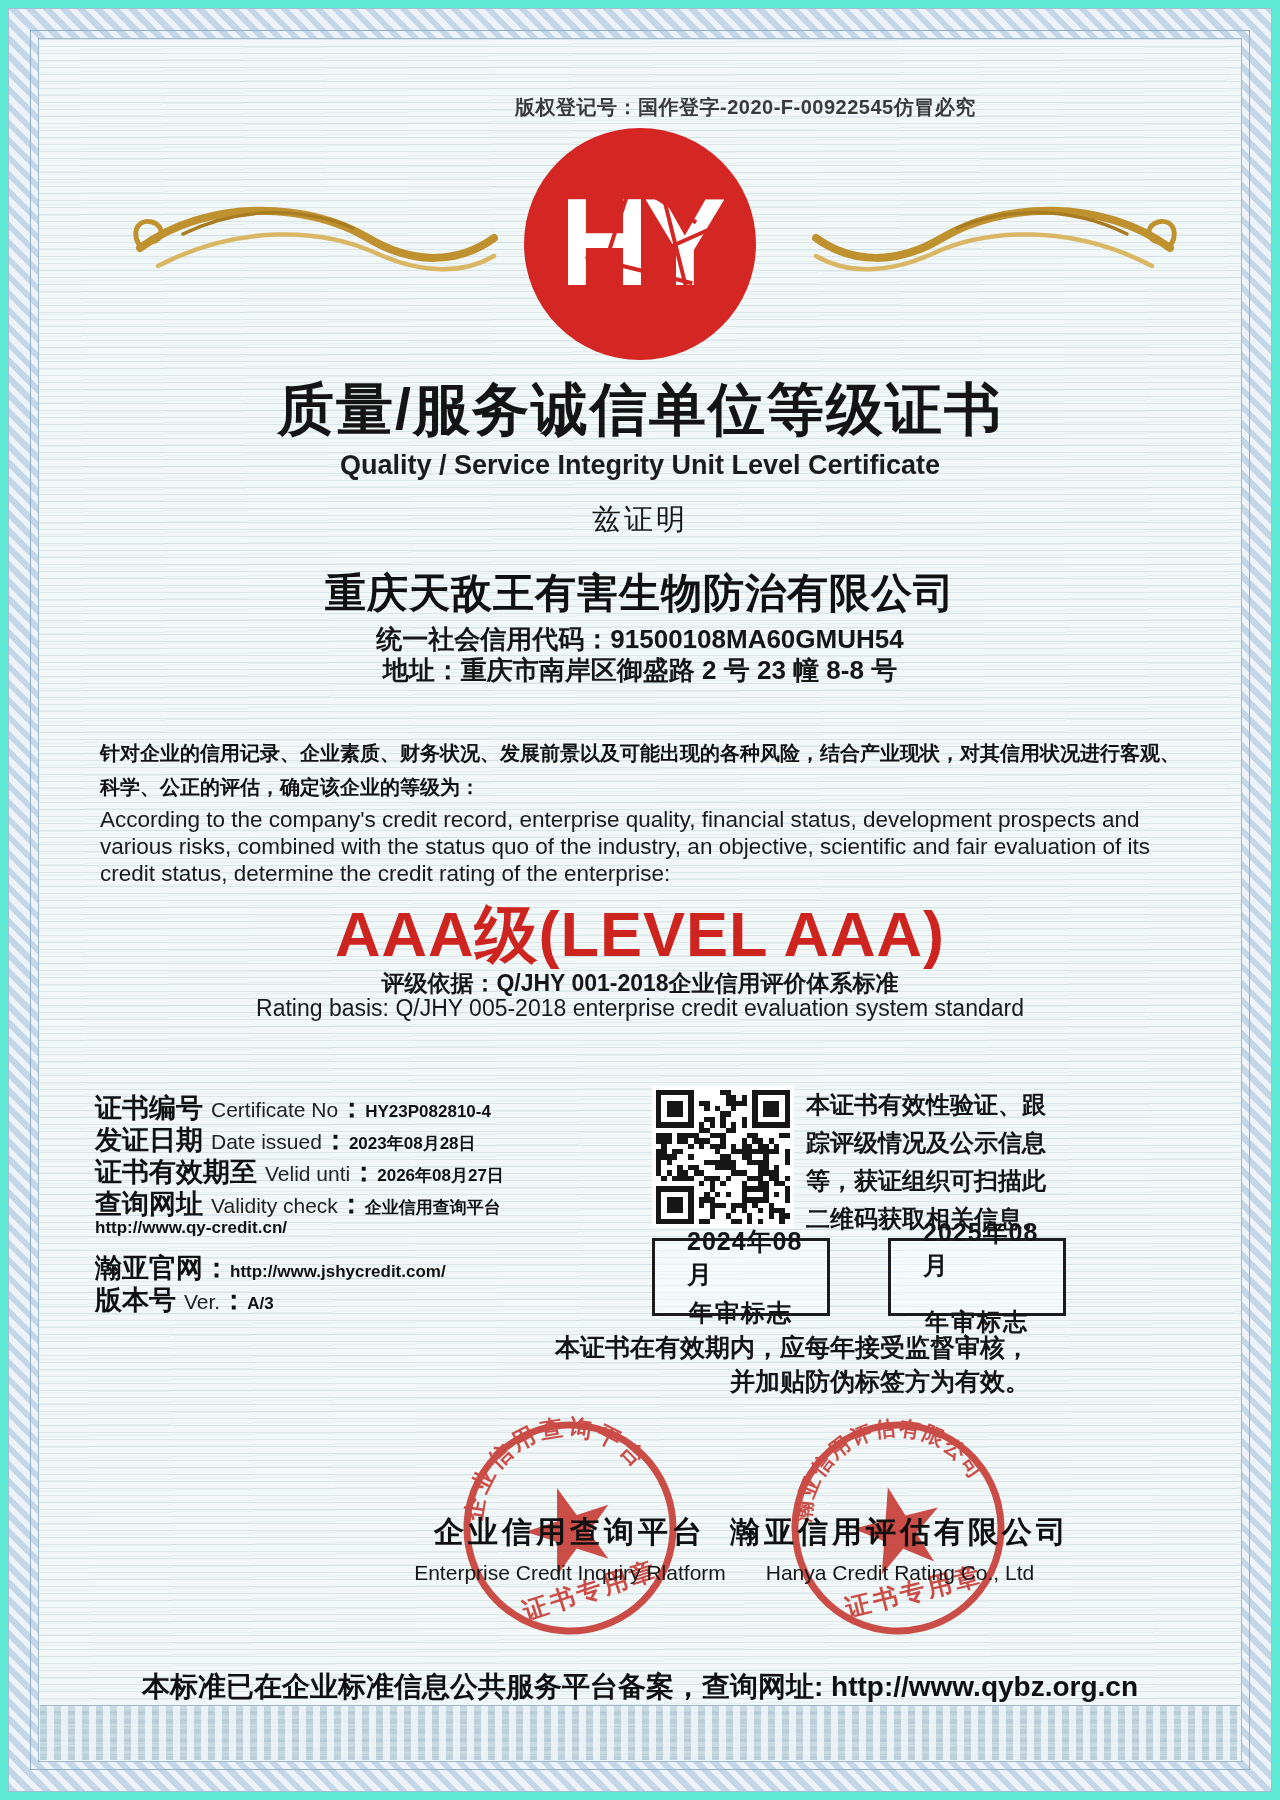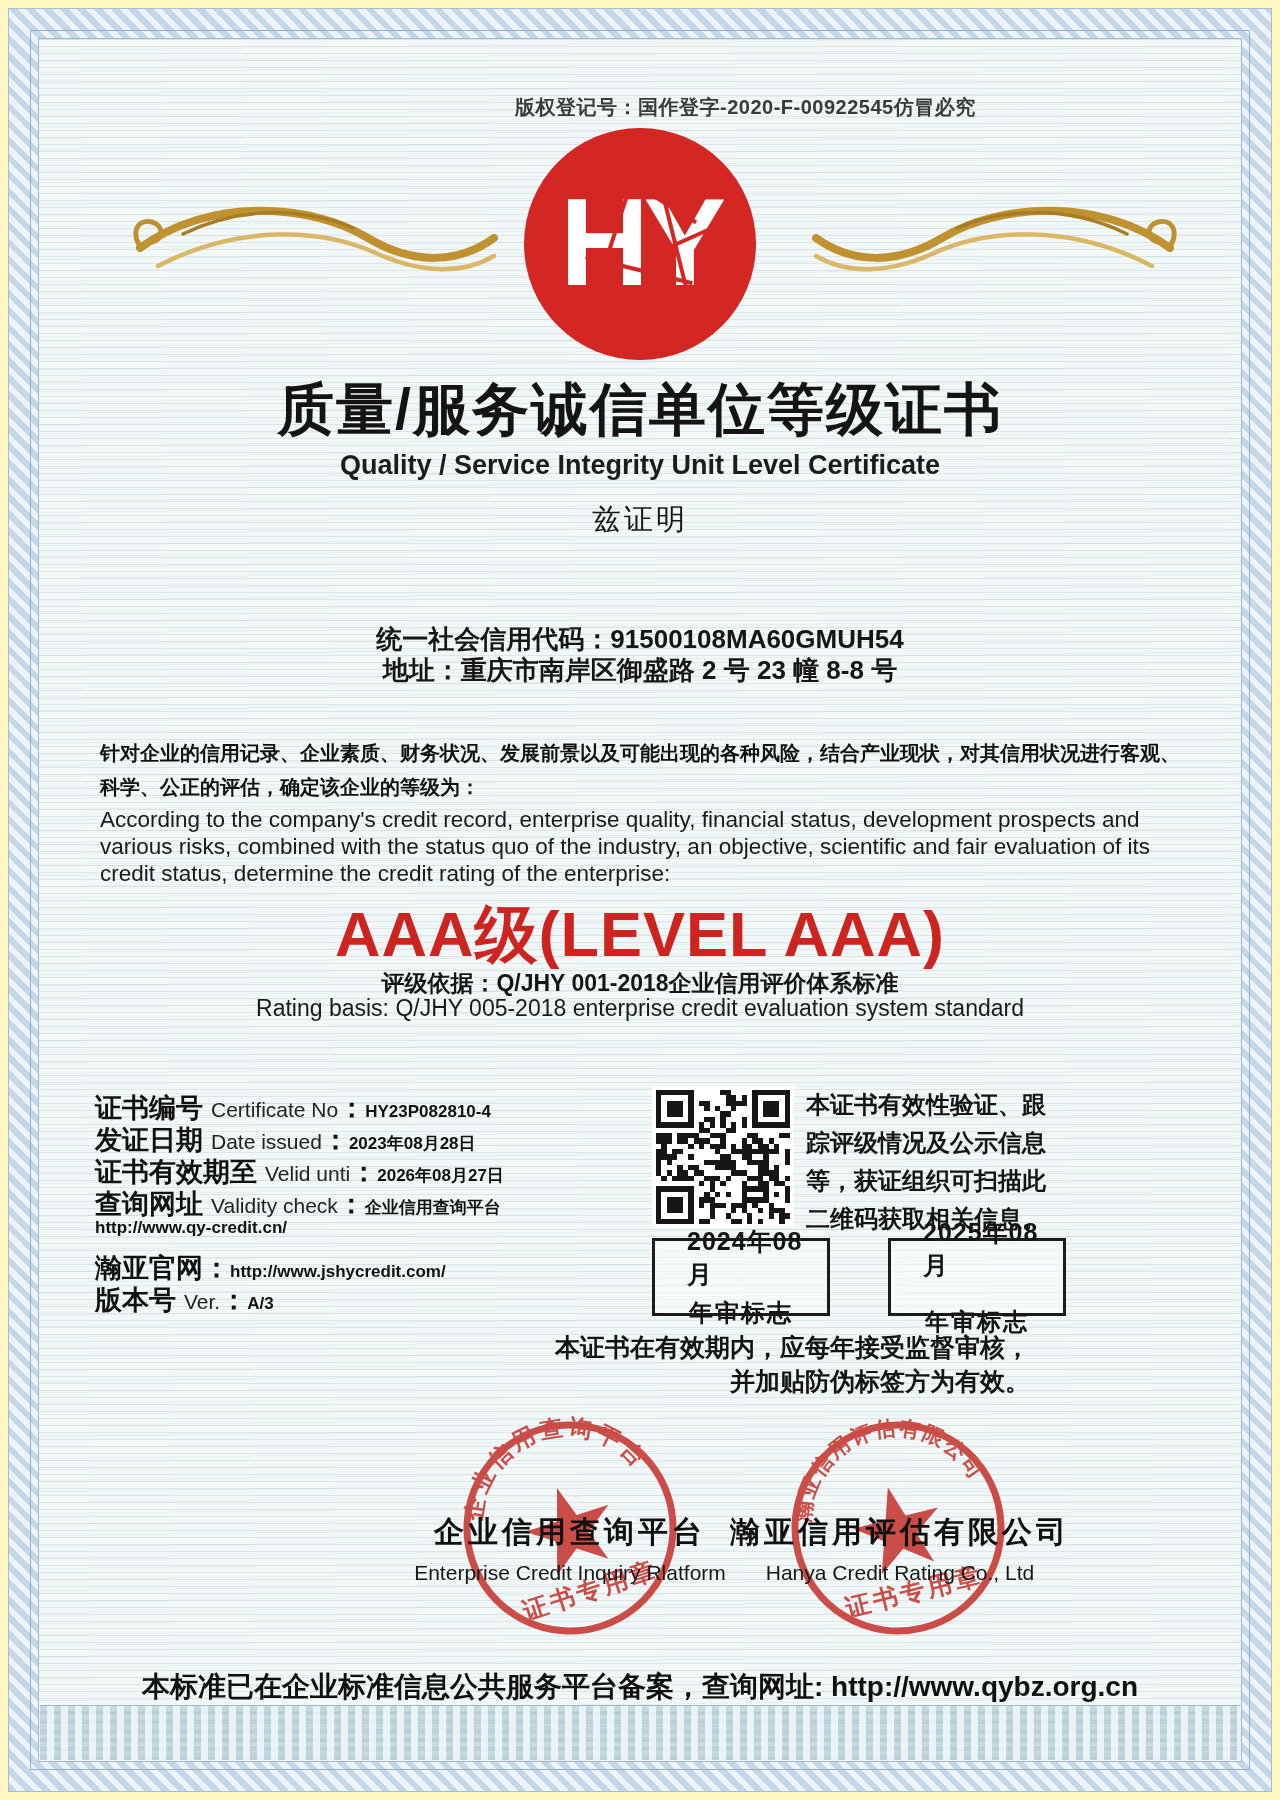--- a/index.html
+++ b/index.html
@@ -1,17 +1,17 @@
 <!DOCTYPE html>
 <html><head>
 <meta charset="utf-8">
 <style>
   html,body{margin:0;padding:0;}
   body{font-family:"Liberation Sans","DejaVu Sans",sans-serif;background:#dfe7ee;}
-  .cert{position:relative;width:1280px;height:1800px;margin:0 auto;background:#fef9c3;overflow:hidden;}
+  .cert{position:relative;width:1280px;height:1800px;margin:0 auto;background:#5eead4;overflow:hidden;}
 
   
   .band-outer{position:absolute;inset:8px;border:1px solid #a3bed4;
     background:
       repeating-linear-gradient(45deg,#c4d7e8 0 6px,#edf3f9 6px 12px);}
   .band-mid{position:absolute;inset:30px;border:1px solid #8fb0c8;}
   .paper{position:absolute;inset:38px;border:1px solid #9db8cc;background-color:#f2f8f8;
     background-image:
       repeating-linear-gradient(180deg, rgba(122,162,178,.20) 0 1px, rgba(0,0,0,0) 1px 7px),
       repeating-linear-gradient(179.3deg, rgba(122,162,178,.10) 0 1px, rgba(0,0,0,0) 1px 11px);}
@@ -125,20 +125,21 @@
     <div class="crack" style="left:96px;top:40px;width:4px;height:86px;transform:rotate(18deg);"></div>
     <div class="crack" style="left:118px;top:108px;width:96px;height:4px;transform:rotate(-24deg);"></div>
     <div class="crack" style="left:150px;top:64px;width:4px;height:110px;transform:rotate(-14deg);"></div>
     <div class="crack" style="left:60px;top:140px;width:110px;height:4px;transform:rotate(14deg);"></div>
   </div>
 
   <div class="layer center title-zh">质量/服务诚信单位等级证书</div>
   <div class="layer center title-en">Quality / Service Integrity Unit Level Certificate</div>
   <div class="layer center certify-zh">兹证明</div>
 
+  <div class="layer center company">重庆天敌王有害生物防治有限公司</div>
   <div class="layer center credit-code">统一社会信用代码：91500108MA60GMUH54</div>
   <div class="layer center address">地址：重庆市南岸区御盛路 2 号 23 幢 8-8 号</div>
 
   <div class="layer body-zh">针对企业的信用记录、企业素质、财务状况、发展前景以及可能出现的各种风险，结合产业现状，对其信用状况进行客观、科学、公正的评估，确定该企业的等级为：</div>
   <div class="layer body-en">According to the company's credit record, enterprise quality, financial status, development prospects and various risks, combined with the status quo of the industry, an objective, scientific and fair evaluation of its credit status, determine the credit rating of the enterprise:</div>
 
   <div class="layer center rating" id="rating-level" style="color: rgb(205, 36, 32);">AAA级(LEVEL AAA)</div>
   <div class="layer center basis-zh">评级依据：Q/JHY 001-2018企业信用评价体系标准</div>
   <div class="layer center basis-en">Rating basis: Q/JHY 005-2018 enterprise credit evaluation system standard</div>
 

